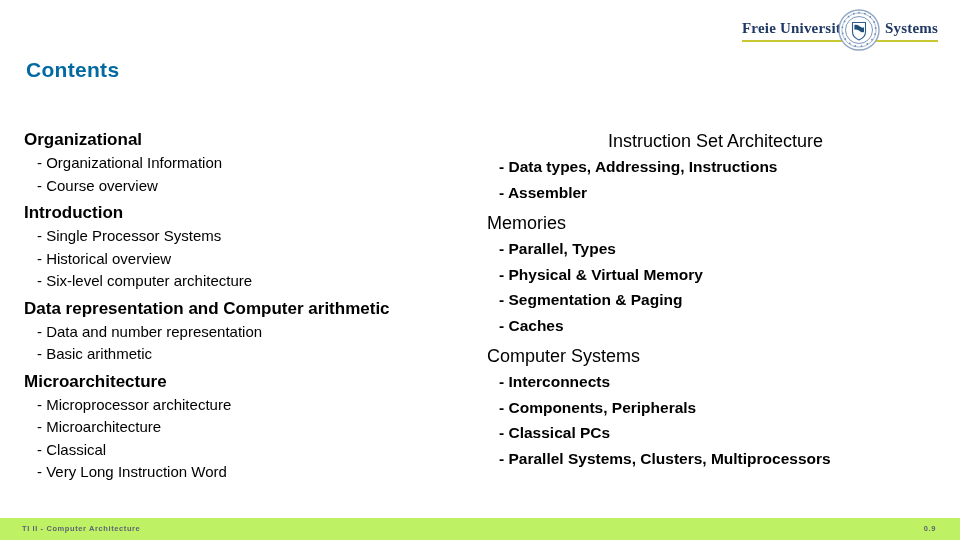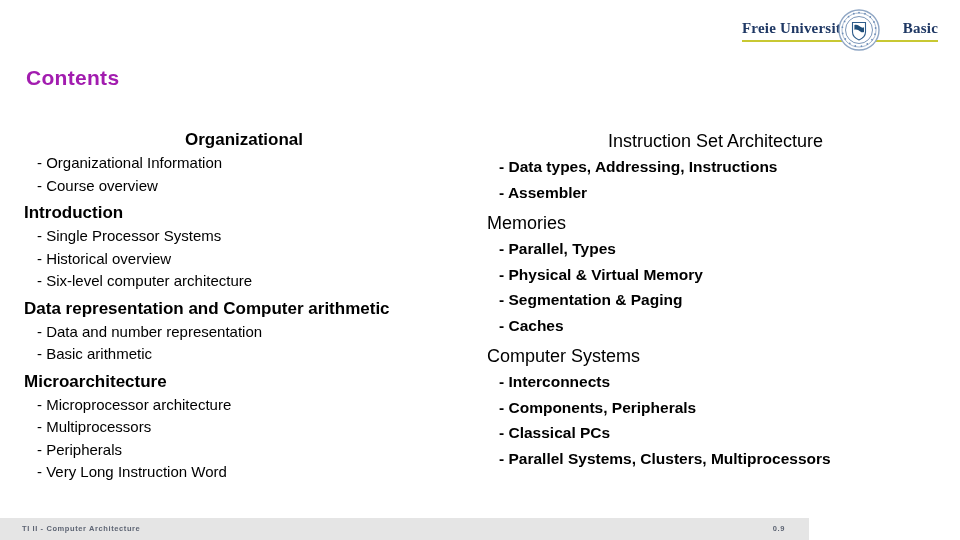--- a/index.html
+++ b/index.html
@@ -55,24 +55,24 @@
     left: 96px;
     top: 1px;
     width: 42px;
     height: 42px;
   }
 
   
   #page-title {
     position: absolute;
     left: 26px;
-    top: 66px;
+    top: 58px;
     font-size: 21px;
     font-weight: 700;
-    color: #a21caf;
+    color: #0369a1;
     letter-spacing: 0.3px;
   }
 
   
   #content-area {
     position: absolute;
     left: 0;
     top: 128px;
     width: 960px;
     height: 385px;
@@ -95,21 +95,21 @@
     white-space: nowrap;
   }
 
   
   #column-left .section-heading {
     font-size: 17px;
     font-weight: 700;
     line-height: 24px;
     margin-top: 4px;
   }
-  #column-left .section:first-child .section-heading { margin-top: 0; text-align: center; }
+  #column-left .section:first-child .section-heading { margin-top: 0; }
   #column-left .section-item {
     font-size: 15px;
     font-weight: 400;
     line-height: 22.5px;
     padding-left: 13px;
   }
 
   
   #column-right .section-heading {
     font-size: 18px;
@@ -124,23 +124,23 @@
     font-weight: 700;
     line-height: 25.5px;
     padding-left: 15px;
   }
 
   
   #slide-footer {
     position: absolute;
     left: 0;
     bottom: 0;
-    width: 809px;
+    width: 960px;
     height: 22px;
-    background: #e5e5e5;
+    background: #bef264;
     text-align: center;
   }
   #footer-text {
     position: absolute;
     left: 22px;
     top: 6px;
     font-size: 7.5px;
     font-weight: 700;
     color: #5d6473;
     letter-spacing: 0.6px;
@@ -156,21 +156,21 @@
     letter-spacing: 0.6px;
     white-space: nowrap;
   }
 </style>
 </head>
 <body>
 
 <div id="slide-header">
   <div id="university-logo">
     <div class="logo-word left">Freie Universität</div>
-    <div class="logo-word right">Basic</div>
+    <div class="logo-word right">Systems</div>
     <div id="logo-rule"></div>
     <div id="logo-seal">
       <svg width="42" height="42" viewBox="0 0 42 42">
         <circle cx="21" cy="21" r="20" fill="#ffffff" stroke="#8fa6c4" stroke-width="1.4"></circle>
         <circle cx="21" cy="21" r="17" fill="none" stroke="#8fa6c4" stroke-width="0.8"></circle>
         <circle cx="21" cy="21" r="13.5" fill="none" stroke="#5b7ba6" stroke-width="0.8"></circle>
         <g fill="#6f8fb8">
           <circle cx="21" cy="3.6" r="0.9"></circle>
             <circle cx="27" cy="4.7" r="0.9"></circle>
           <circle cx="32.3" cy="8" r="0.9"></circle>
@@ -218,22 +218,22 @@
 
     <div class="section">
       <div class="section-heading">Data representation and Computer arithmetic</div>
       <div class="section-item">- Data and number representation</div>
       <div class="section-item">- Basic arithmetic</div>
     </div>
 
     <div class="section">
       <div class="section-heading">Microarchitecture</div>
       <div class="section-item">- Microprocessor architecture</div>
-      <div class="section-item">- Multiprocessors</div>
-      <div class="section-item">- Peripherals</div>
+      <div class="section-item">- Microarchitecture</div>
+      <div class="section-item">- Classical</div>
       <div class="section-item">- Very Long Instruction Word</div>
     </div>
 
   </div>
 
   <div class="column" id="column-right">
 
     <div class="section">
       <div class="section-heading">Instruction Set Architecture</div>
       <div class="section-item">- Data types, Addressing, Instructions</div>

